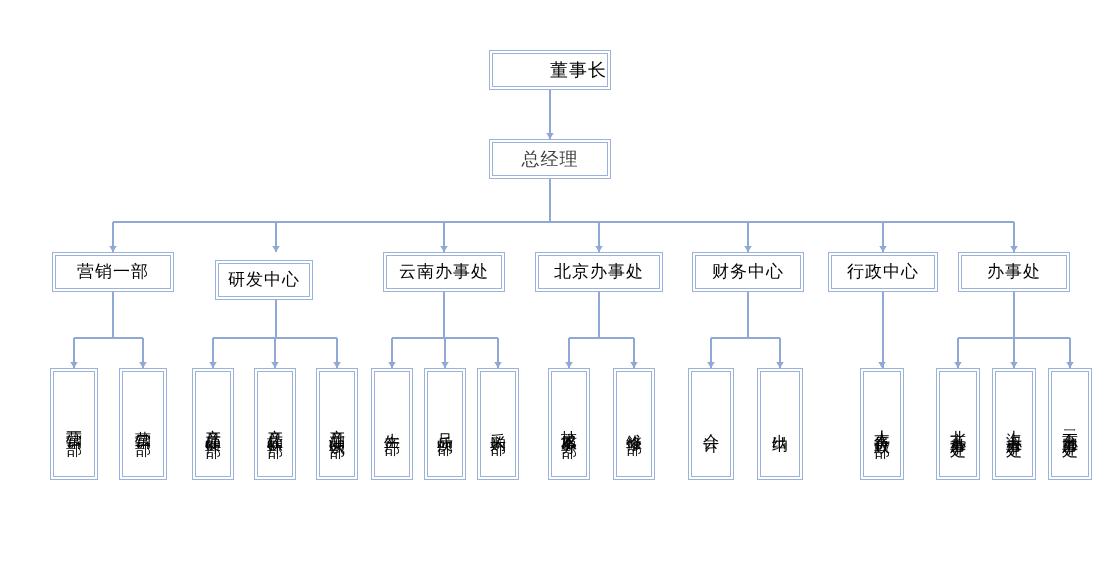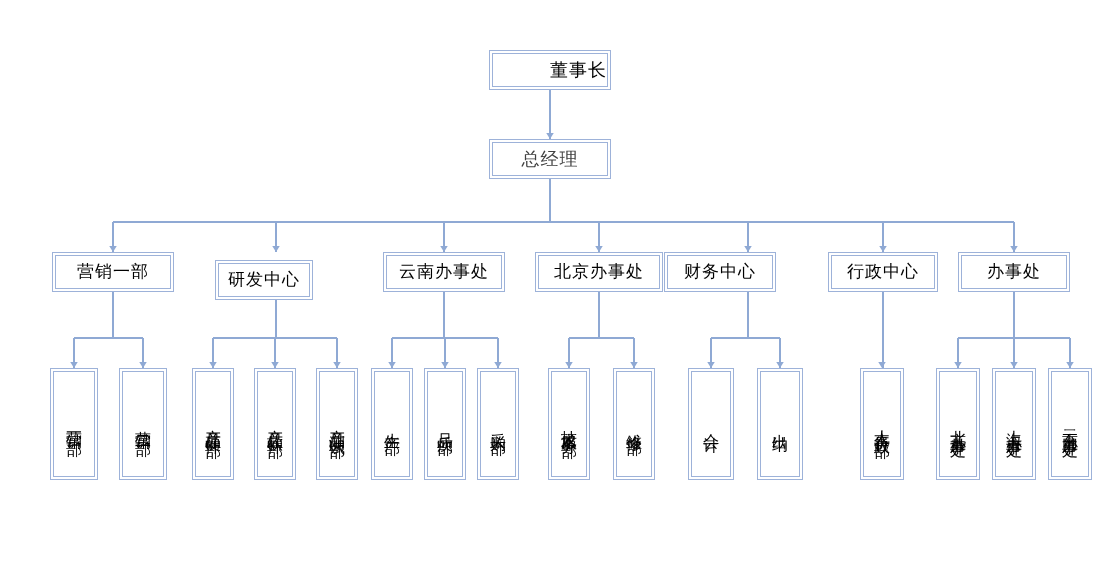--- a/index.html
+++ b/index.html
@@ -158,21 +158,21 @@
       <div class="node level-2" style="left: 383px; top: 252px; width: 122px; height: 40px; border-color: rgb(157, 178, 217);">
         <div class="node-inner" style="border-color: rgb(157, 178, 217);">
           <span class="node-label" style="color: rgb(0, 0, 0);">云南办事处</span>
         </div>
       </div>
       <div class="node level-2" style="left: 535px; top: 252px; width: 128px; height: 40px; border-color: rgb(157, 178, 217);">
         <div class="node-inner" style="border-color: rgb(157, 178, 217);">
           <span class="node-label" style="color: rgb(0, 0, 0);">北京办事处</span>
         </div>
       </div>
-      <div class="node level-2" style="left: 664px; top: 252px; width: 112px; height: 40px; border-color: rgb(157, 178, 217);">
+      <div class="node level-2" style="left: 692px; top: 252px; width: 112px; height: 40px; border-color: rgb(157, 178, 217);">
         <div class="node-inner" style="border-color: rgb(157, 178, 217);">
           <span class="node-label" style="color: rgb(0, 0, 0);">财务中心</span>
         </div>
       </div>
       <div class="node level-2" style="left: 828px; top: 252px; width: 110px; height: 40px; border-color: rgb(157, 178, 217);">
         <div class="node-inner" style="border-color: rgb(157, 178, 217);">
           <span class="node-label" style="color: rgb(0, 0, 0);">行政中心</span>
         </div>
       </div>
       <div class="node level-2" style="left: 958px; top: 252px; width: 112px; height: 40px; border-color: rgb(157, 178, 217);">

